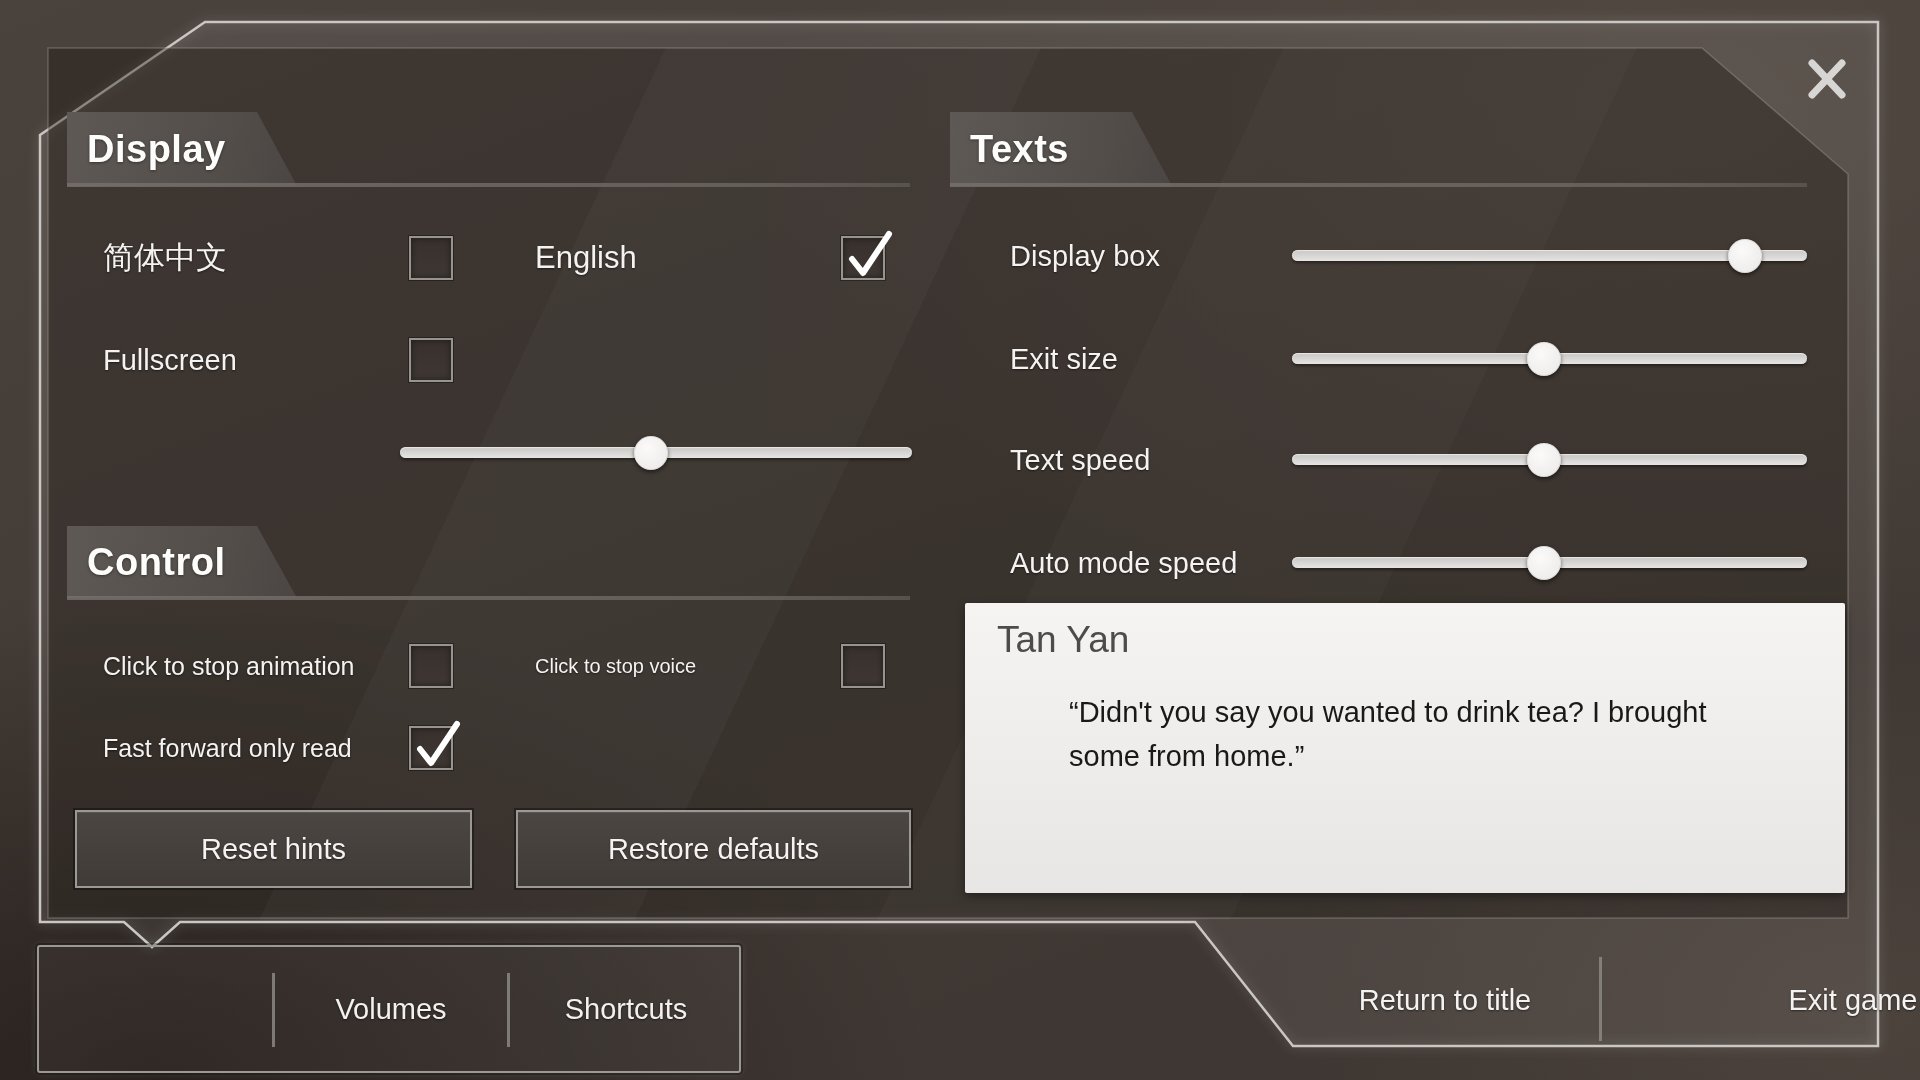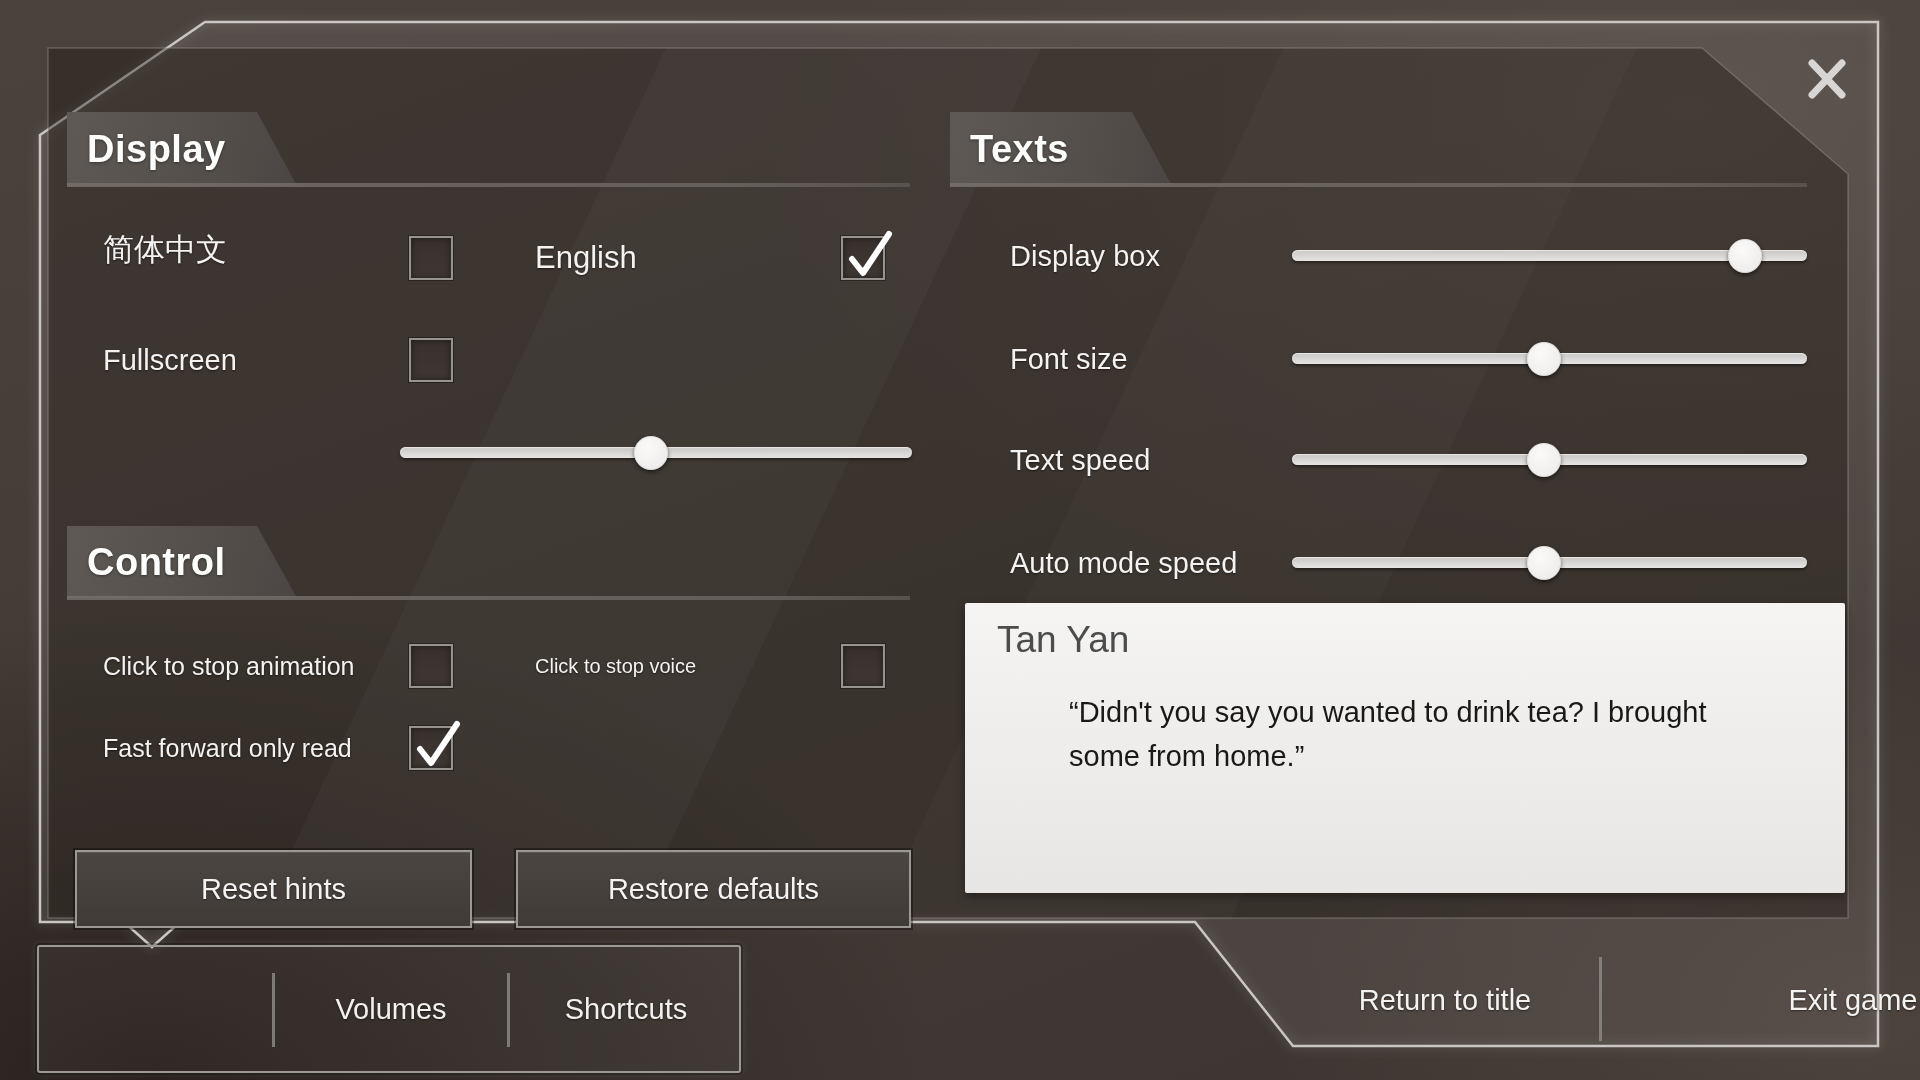--- a/index.html
+++ b/index.html
@@ -53,21 +53,20 @@
     background:radial-gradient(circle at 40% 35%, #fbfaf9, #e9e8e6);
     box-shadow:0 2px 4px rgba(0,0,0,.55), inset 0 0 0 1px rgba(0,0,0,.08);
   }
   
   .btn{
     box-sizing:border-box;border:2px solid #9c9894;
     background:linear-gradient(#4c4643,#413b38);
     box-shadow:0 0 0 2px rgba(0,0,0,.35), inset 0 1px 0 rgba(255,255,255,.08);
     text-align:center;font-size:29px;color:#f4f3f1;cursor:pointer;
     text-shadow:0 1px 2px rgba(0,0,0,.5);
-    margin-top:40px;
   }
   
   .tabbar{
     box-sizing:border-box;border:2px solid #9c9894;border-radius:3px;
     background:rgba(255,255,255,.04);
     box-shadow:0 0 0 2px rgba(0,0,0,.3), 0 0 8px rgba(255,255,255,.15);
   }
   .tab{position:absolute;top:0;height:124px;line-height:124px;text-align:center;font-size:29px;color:#f2f1ef;cursor:pointer;text-shadow:0 1px 2px rgba(0,0,0,.5);}
   .vdiv{position:absolute;width:3px;background:#8b8783;opacity:.85;}
   .footact{height:44px;line-height:44px;text-align:center;font-size:29px;color:#f4f3f1;cursor:pointer;text-shadow:0 1px 2px rgba(0,0,0,.5);}
@@ -96,21 +95,21 @@
   <div class="abs closebtn" style="left:1799px;top:52px;">
     <svg width="56" height="56" viewBox="0 0 56 56">
       <line x1="13" y1="11" x2="43" y2="43" stroke="#d8d6d4" stroke-width="7" stroke-linecap="round"></line>
       <line x1="43" y1="11" x2="13" y2="43" stroke="#d8d6d4" stroke-width="7" stroke-linecap="round"></line>
     </svg>
   </div>
 
   <div class="abs hdr" style="left:67px;top:112px;width:230px;">Display</div>
   <div class="abs uline" style="left:67px;top:183px;width:843px;"></div>
 
-  <div class="abs lbl big" style="left:103px;top:228px;">简体中文</div>
+  <div class="abs lbl big" style="left:103px;top:236px;">简体中文</div>
   <div class="abs cb" style="left:409px;top:236px;">
     
   </div>
   <div class="abs lbl big" style="left:535px;top:236px;">English</div>
   <div class="abs cb checked" style="left:841px;top:236px;">
     <svg class="check" viewBox="0 0 54 54">
         <polyline points="9,31 20,45 46,6" fill="none" stroke="#ffffff" stroke-width="6" stroke-linecap="round" stroke-linejoin="round"></polyline>
       </svg>
   </div>
 
@@ -146,21 +145,21 @@
   <div class="abs btn" style="left:516px;top:810px;width:395px;height:78px;line-height:74px;">Restore defaults</div>
 
   <div class="abs hdr" style="left:950px;top:112px;width:222px;">Texts</div>
   <div class="abs uline" style="left:950px;top:183px;width:857px;"></div>
 
   <div class="abs lbl" style="left:1010px;top:234px;">Display box</div>
   <div class="abs track" style="left:1292px;top:250px;width:515px;">
     <div class="knob" style="left: 88%;"></div>
   </div>
 
-  <div class="abs lbl" style="left:1010px;top:337px;">Font size</div>
+  <div class="abs lbl" style="left:1010px;top:337px;">Exit size</div>
   <div class="abs track" style="left:1292px;top:353px;width:515px;">
     <div class="knob" style="left: 49%;"></div>
   </div>
 
   <div class="abs lbl" style="left:1010px;top:438px;">Text speed</div>
   <div class="abs track" style="left:1292px;top:454px;width:515px;">
     <div class="knob" style="left: 49%;"></div>
   </div>
 
   <div class="abs lbl" style="left:1010px;top:541px;text-align:center;">Auto mode speed</div>

